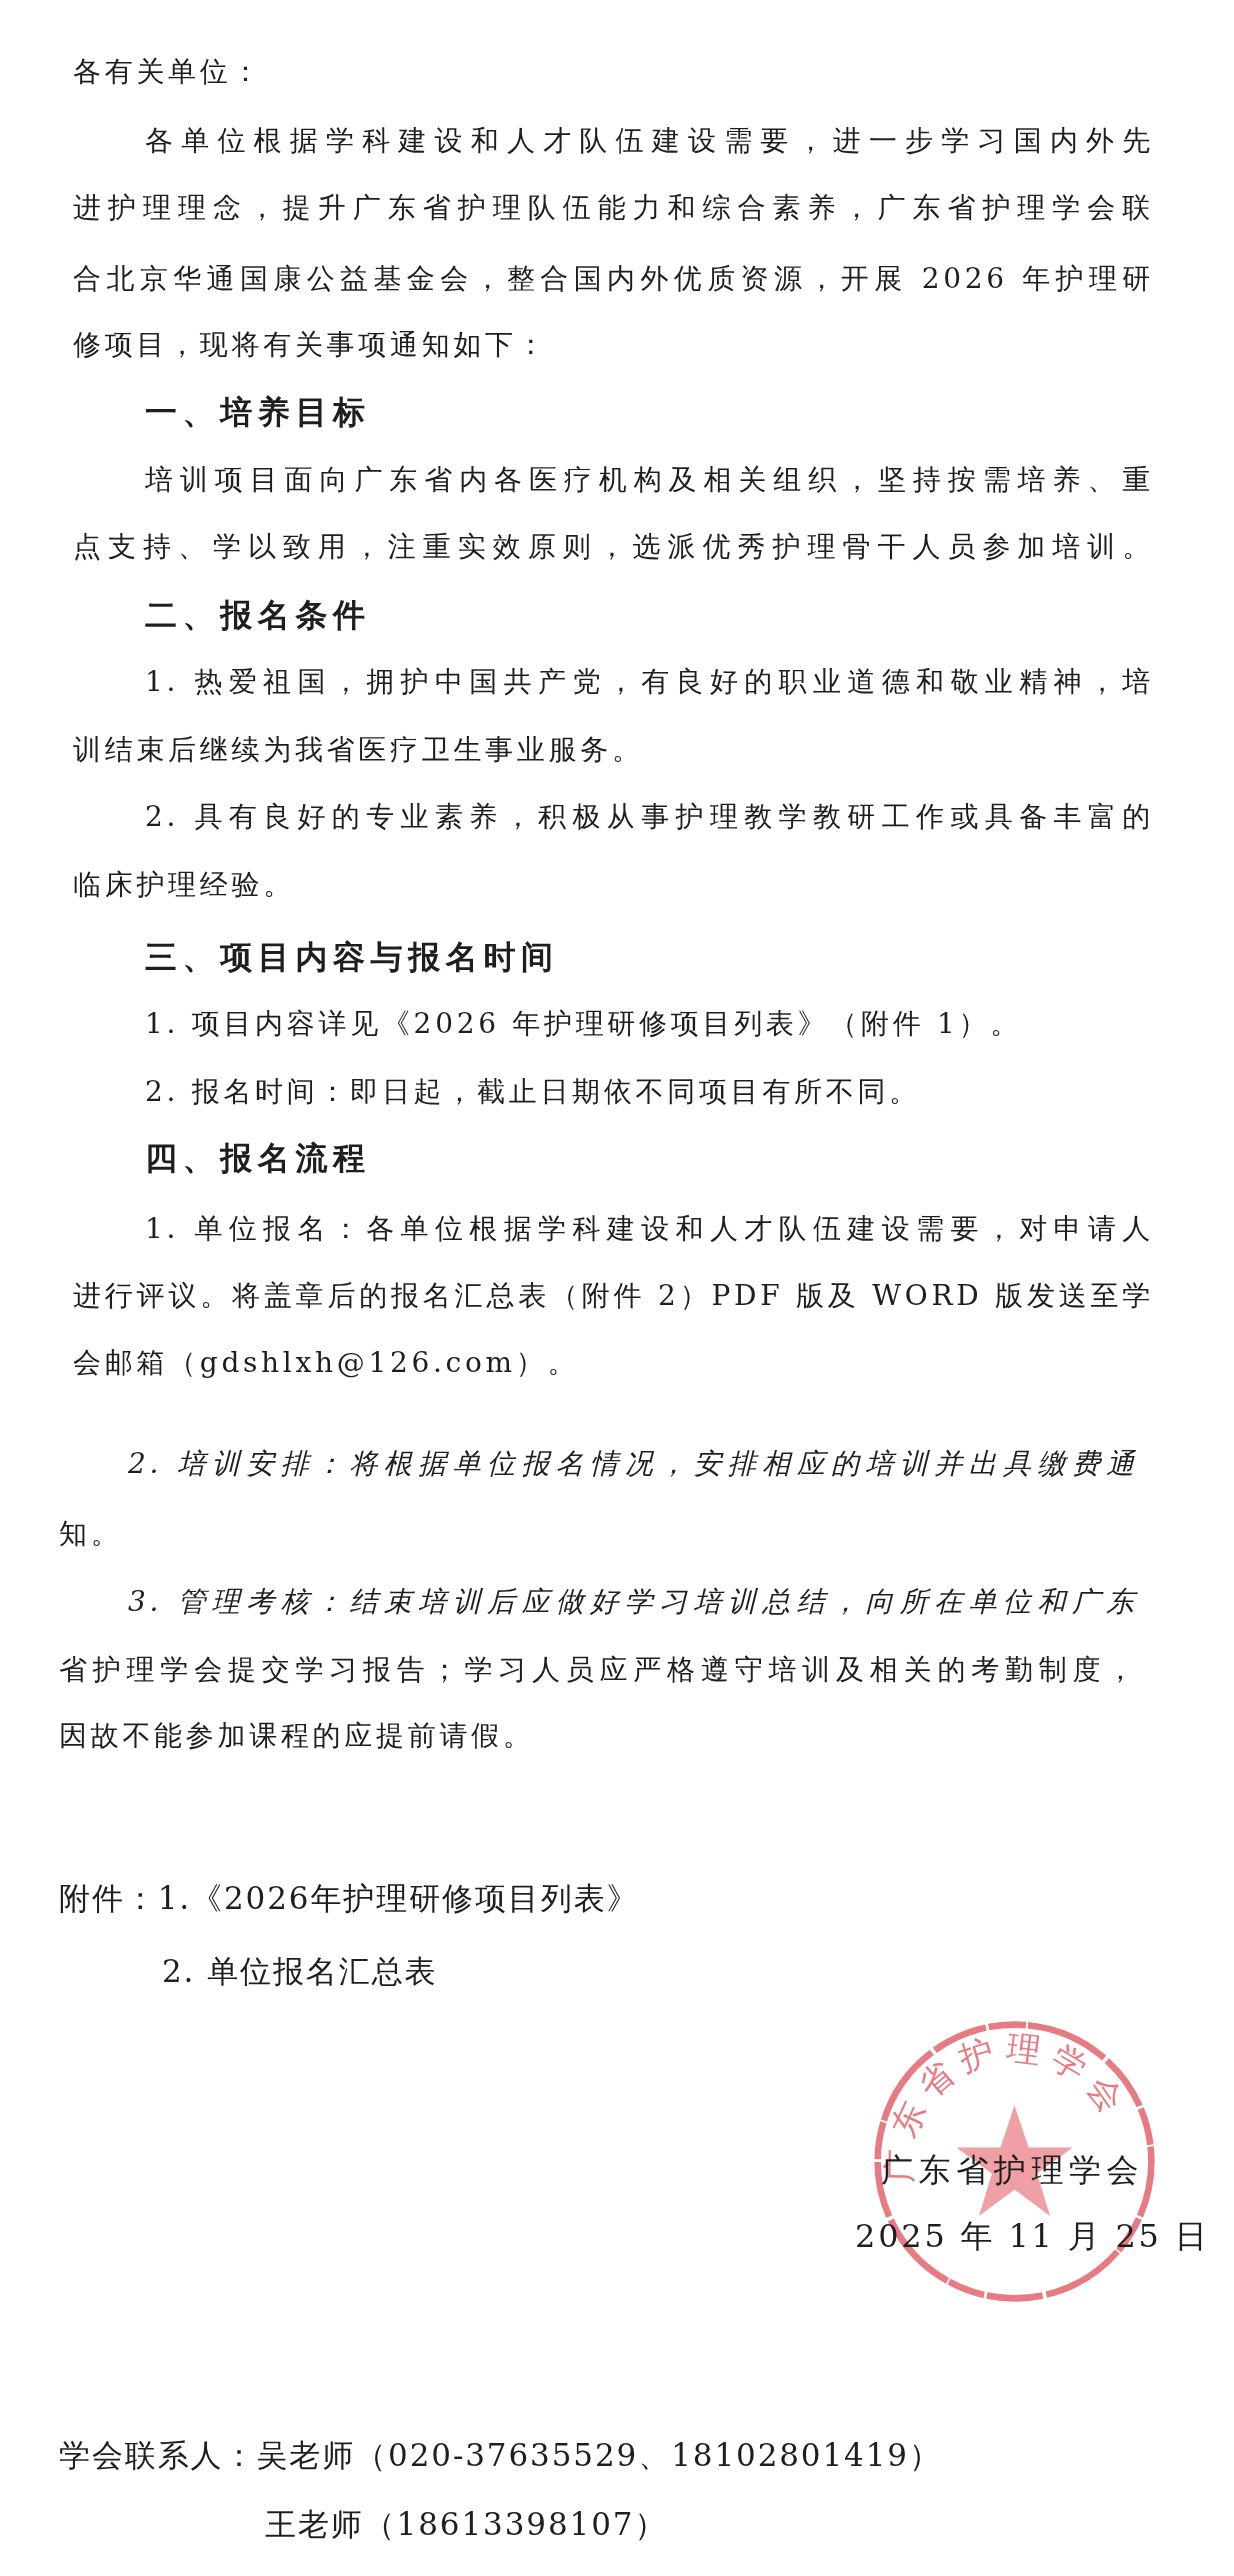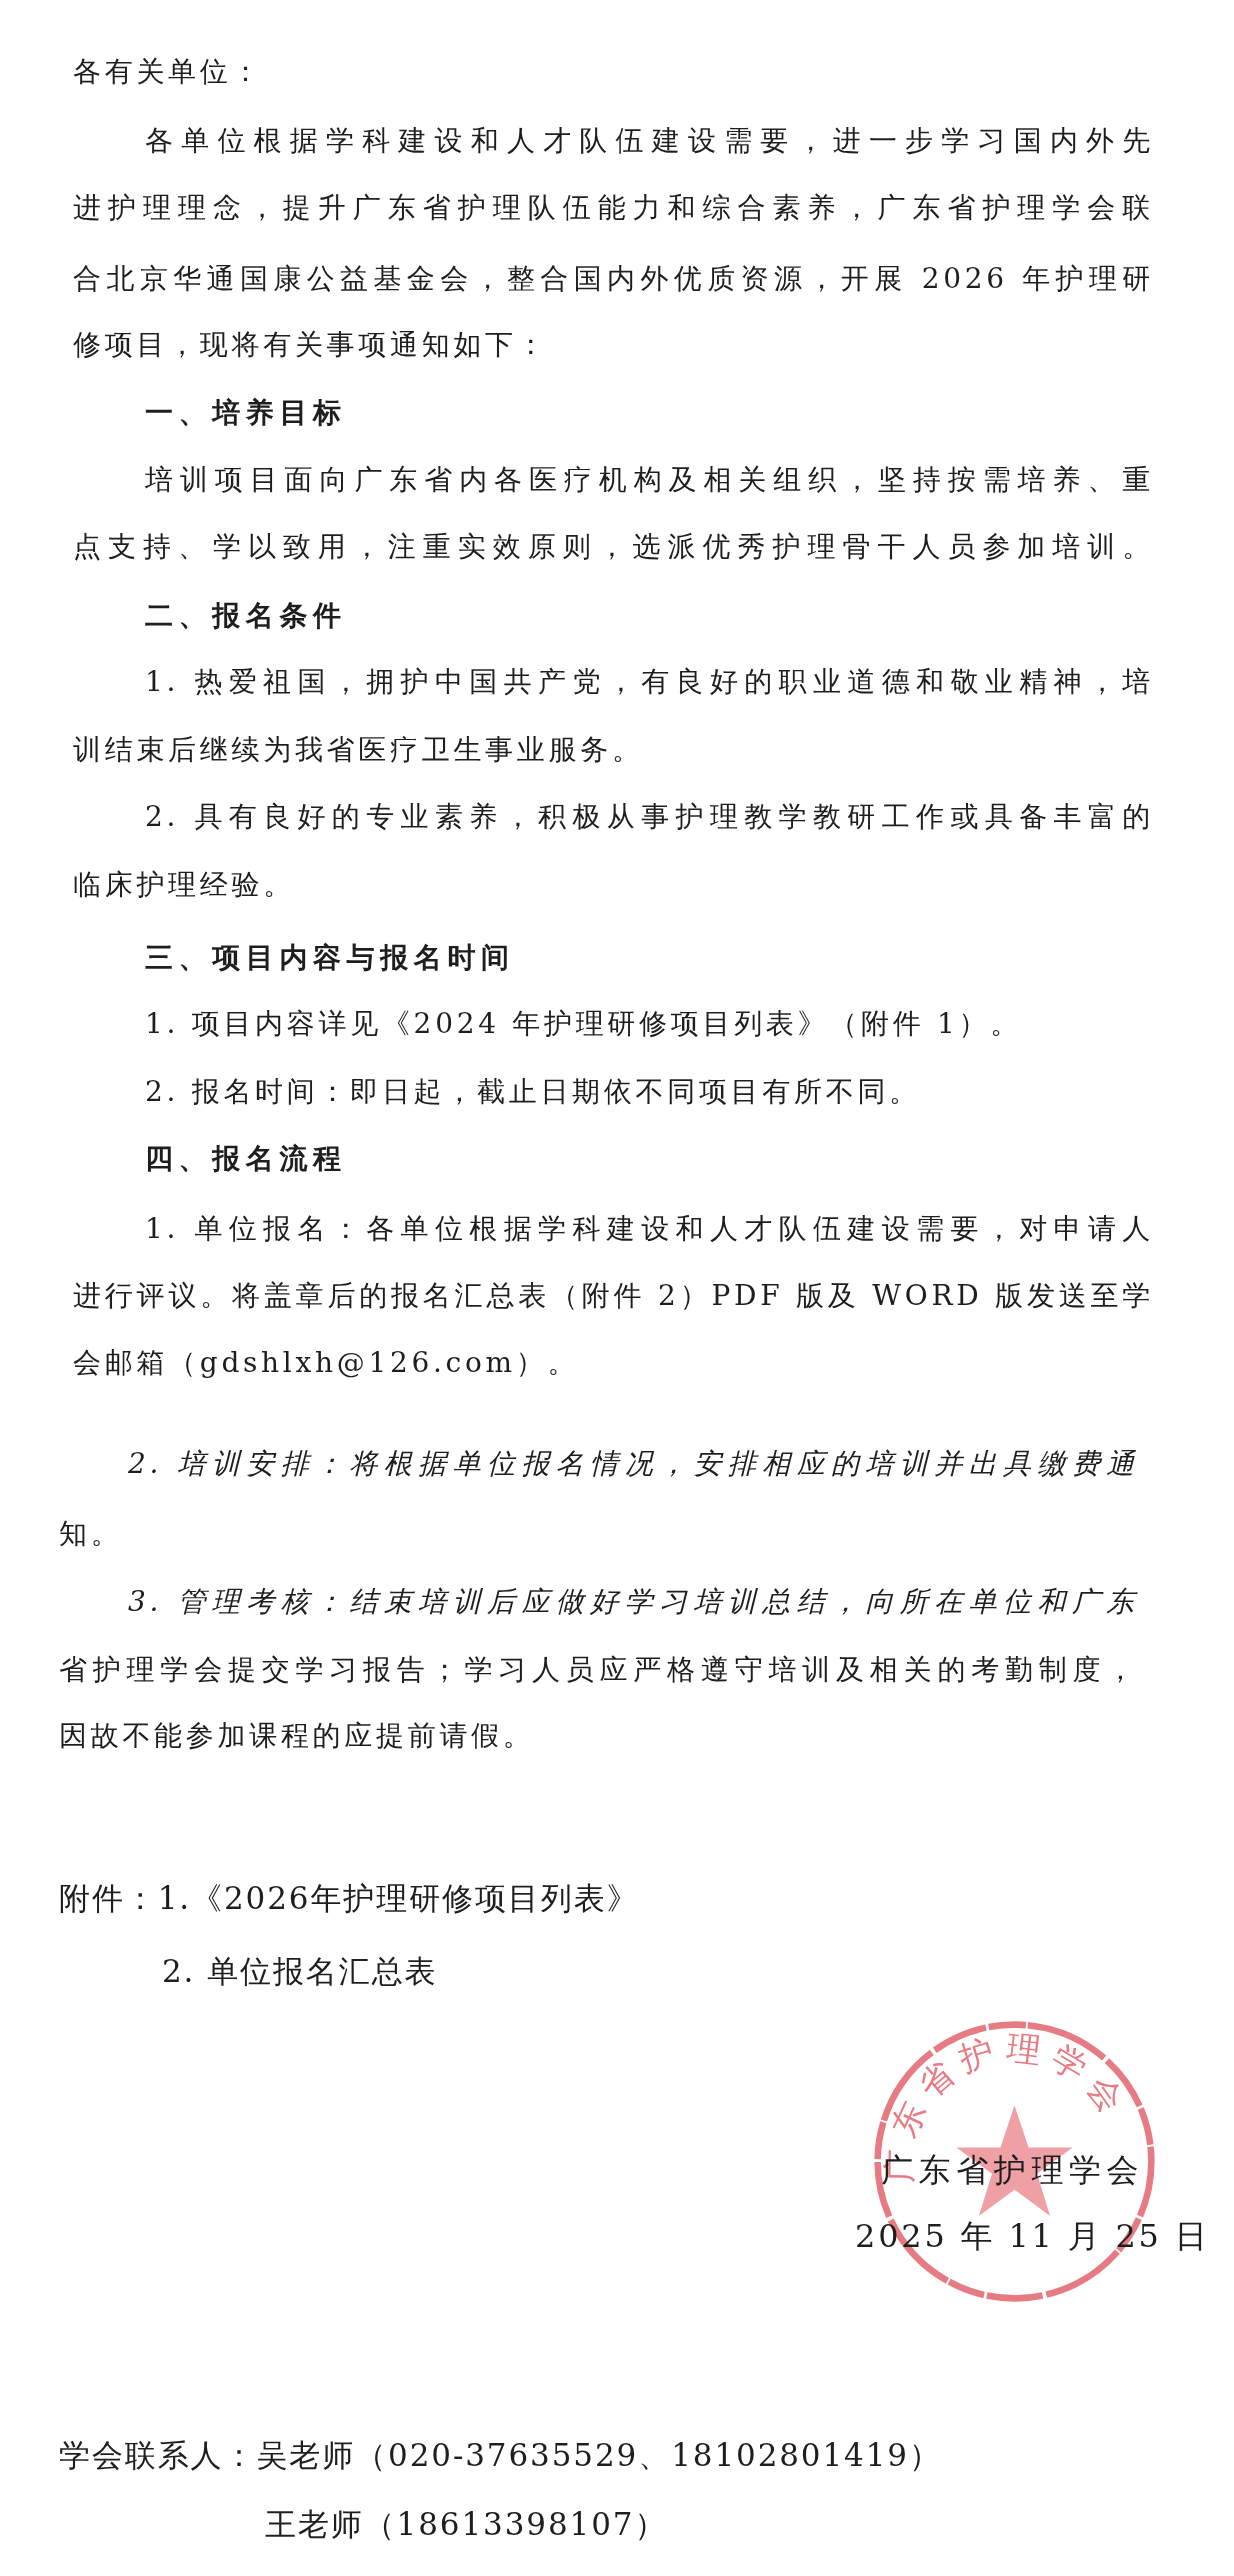--- a/index.html
+++ b/index.html
@@ -23,21 +23,21 @@
     white-space: nowrap;
     letter-spacing: 3.7px;
   }
   .full {
     text-align: justify;
     text-align-last: justify;
   }
   .heading {
     font-family: "DejaVu Sans", "Liberation Sans", sans-serif;
     font-weight: bold;
-    font-size: 28px;
+    font-size: 32px;
     letter-spacing: 5.6px;
   }
   .upper { left: 73px; }
   .upper.full { width: 1081px; }
   .upper.indent { left: 145px; }
   .upper.indent.full { width: 1009px; }
   .lower { left: 59px; }
   .lower.full { width: 1079px; }
   .lower.indent { left: 128px; font-style: italic; }
   .lower.indent.full { width: 1010px; }
@@ -68,21 +68,21 @@
 <div class="line upper indent full" style="top:459px;">培训项目面向广东省内各医疗机构及相关组织，坚持按需培养、重</div>
 <div class="line upper full" style="top:526px;">点支持、学以致用，注重实效原则，选派优秀护理骨干人员参加培训。</div>
 
 <div class="line upper indent heading" style="top:595px;">二、报名条件</div>
 <div class="line upper indent full" style="top:661px;">1. 热爱祖国，拥护中国共产党，有良好的职业道德和敬业精神，培</div>
 <div class="line upper" style="top:729px;">训结束后继续为我省医疗卫生事业服务。</div>
 <div class="line upper indent full" style="top:796px;">2. 具有良好的专业素养，积极从事护理教学教研工作或具备丰富的</div>
 <div class="line upper" style="top:864px;">临床护理经验。</div>
 
 <div class="line upper indent heading" style="top:937px;">三、项目内容与报名时间</div>
-<div class="line upper indent" style="top:1003px;">1. 项目内容详见《2024 年护理研修项目列表》（附件 1）。</div>
+<div class="line upper indent" style="top:1003px;">1. 项目内容详见《2026 年护理研修项目列表》（附件 1）。</div>
 <div class="line upper indent" style="top:1071px;">2. 报名时间：即日起，截止日期依不同项目有所不同。</div>
 
 <div class="line upper indent heading" style="top:1138px;">四、报名流程</div>
 <div class="line upper indent full" style="top:1208px;">1. 单位报名：各单位根据学科建设和人才队伍建设需要，对申请人</div>
 <div class="line upper full" style="top:1275px;">进行评议。将盖章后的报名汇总表（附件 2）PDF 版及 WORD 版发送至学</div>
 <div class="line upper" style="top:1342px;">会邮箱（gdshlxh@126.com）。</div>
 
 <div class="line lower indent full" style="top:1443px;">2. 培训安排：将根据单位报名情况，安排相应的培训并出具缴费通</div>
 <div class="line lower" style="top:1513px;">知。</div>
 <div class="line lower indent full" style="top:1581px;">3. 管理考核：结束培训后应做好学习培训总结，向所在单位和广东</div>

